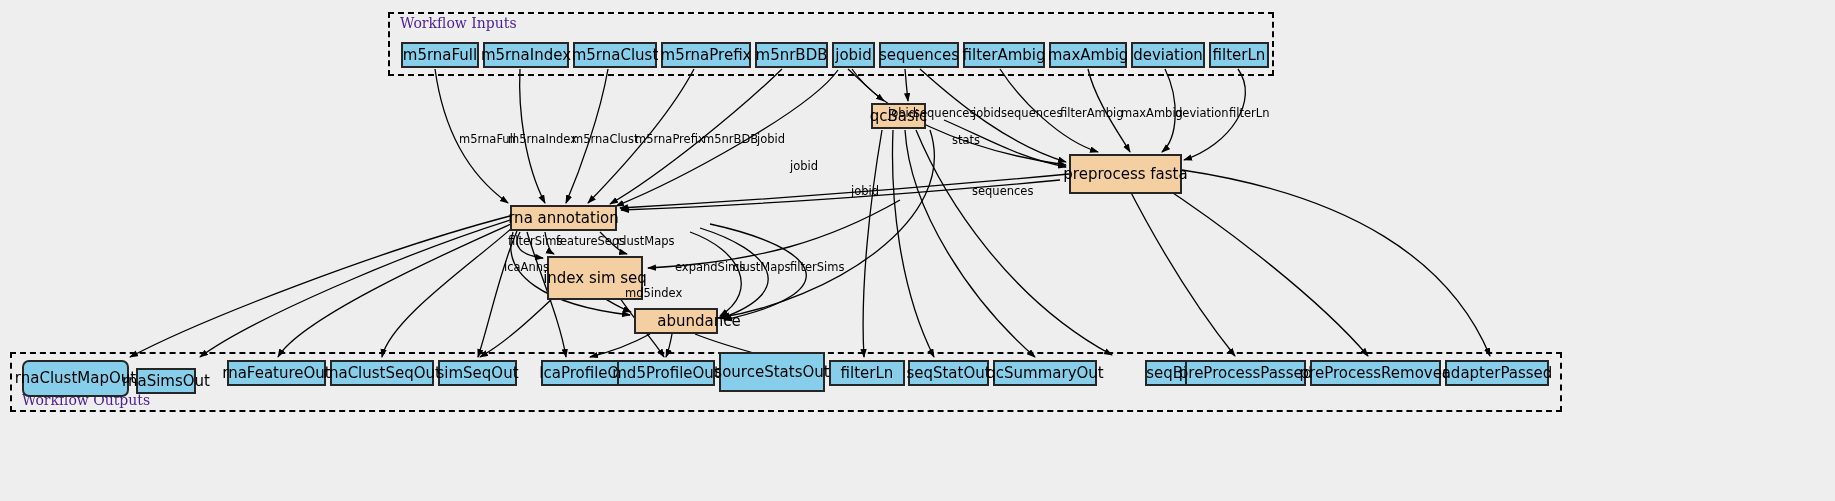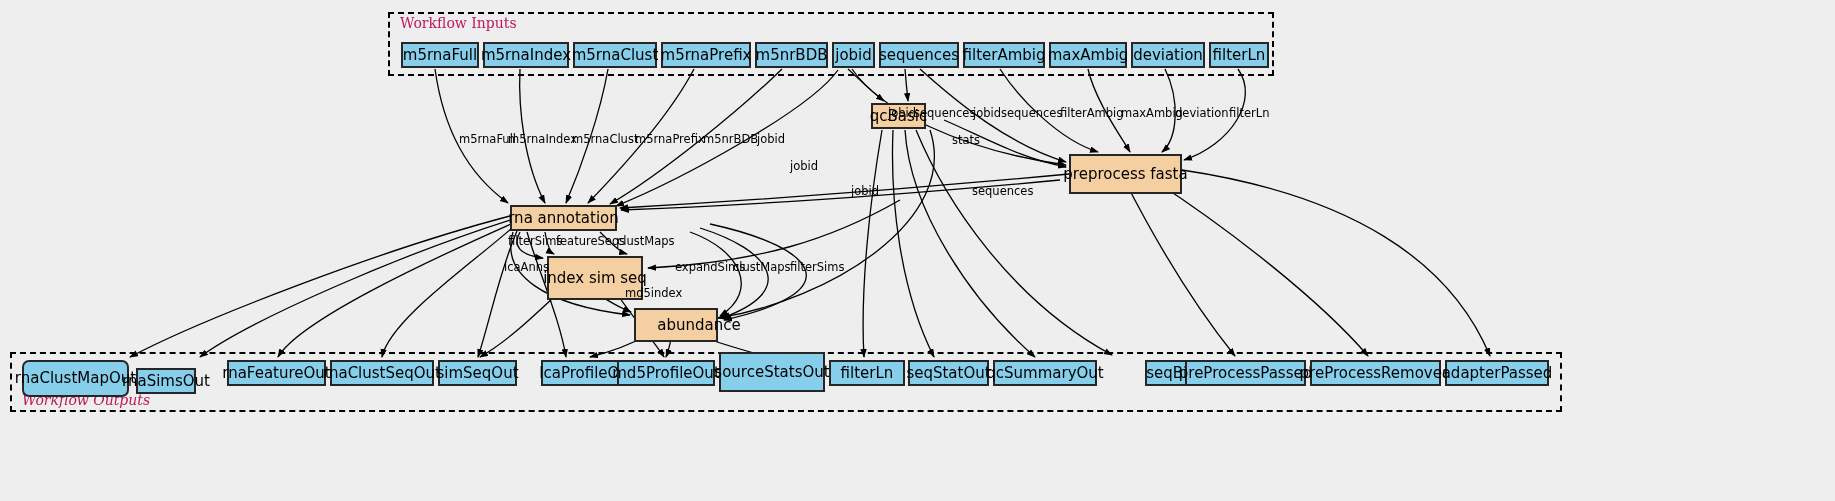--- a/index.html
+++ b/index.html
@@ -16,21 +16,21 @@
   .cluster{
     position:absolute;
     border:2px dashed #000;
     background:transparent;
     box-sizing:border-box;
   }
   .cluster-label{
     position:absolute;
     font-family:"DejaVu Serif","Liberation Serif",serif;
     font-size:14px;
-    color:#be185d;
+    color:#4c1d95;
     white-space:nowrap;
   }
   .node{
     position:absolute;
     box-sizing:border-box;
     display:flex;align-items:center;justify-content:center;
     border:2px solid #262626;
     font-size:15px;
     color:#000;
     white-space:nowrap;
@@ -48,21 +48,21 @@
 </style>
 </head>
 <body>
 
 <div id="canvas">
 
   <div class="cluster" style="left:388px;top:12px;width:886px;height:64px;"></div>
   <div class="cluster-label" style="left:400px;top:15px;">Workflow Inputs</div>
 
   <div class="cluster" style="left:10px;top:352px;width:1552px;height:60px;"></div>
-  <div class="cluster-label" style="left:22px;top:392px;font-style:italic;">Workflow Outputs</div>
+  <div class="cluster-label" style="left:22px;top:392px;">Workflow Outputs</div>
 
   <svg id="edges" viewBox="0 0 1835 501">
     <defs>
       <marker id="ah" markerWidth="9" markerHeight="9" refX="8" refY="3.2" orient="auto" markerUnits="userSpaceOnUse">
         <path d="M0,0 L9,3.2 L0,6.4 z" fill="#000"></path>
       </marker>
     </defs>
     <g fill="none" stroke="#000" stroke-width="1.3" marker-end="url(#ah)">
 
       <path d="M435,69 C440,105 455,165 508,203"></path>
@@ -167,21 +167,21 @@
     </div>
     <div class="node step-node" style="left: 1069px; top: 154px; width: 113px; height: 40px;">
       <span>preprocess fasta</span>
     </div>
     <div class="node step-node" style="left: 510px; top: 205px; width: 107px; height: 26px;">
       <span>rna annotation</span>
     </div>
     <div class="node step-node" style="left: 547px; top: 256px; width: 96px; height: 44px;">
       <span>index sim seq</span>
     </div>
-    <div class="node step-node" style="left: 634px; top: 308px; width: 84px; height: 34px; padding-left: 46px;">
+    <div class="node step-node" style="left: 634px; top: 308px; width: 84px; height: 26px; padding-left: 46px;">
       <span>abundance</span>
     </div>
     <div class="node io-node" style="left: 22px; top: 360px; width: 107px; height: 37px; border-radius: 7px;">
       <span>rnaClustMapOut</span>
     </div>
     <div class="node io-node" style="left: 136px; top: 368px; width: 60px; height: 26px;">
       <span>rnaSimsOut</span>
     </div>
     <div class="node io-node" style="left: 227px; top: 360px; width: 99px; height: 26px;">
       <span>rnaFeatureOut</span>

